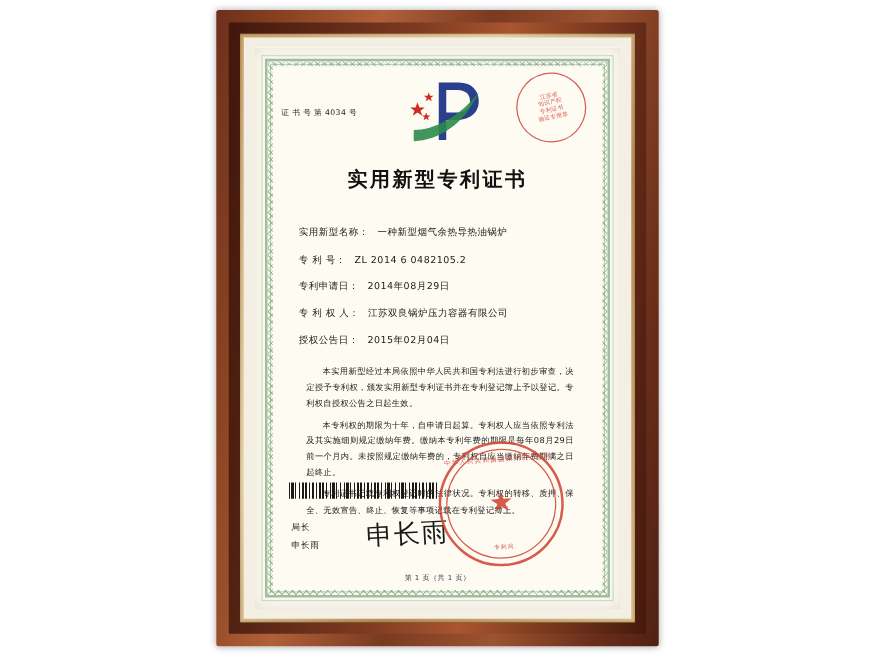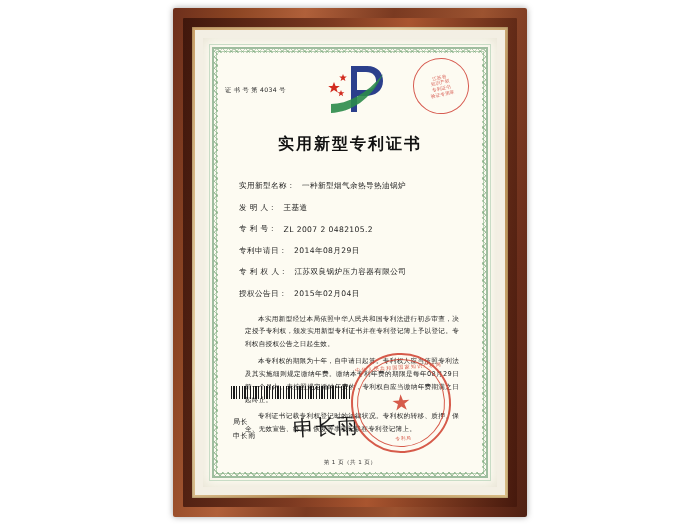--- a/index.html
+++ b/index.html
@@ -302,26 +302,22 @@
               </div>
 
               <div class="title">实用新型专利证书</div>
 
               <div class="fields">
                 <div class="field first">
                   <span class="label">实用新型名称：</span>
                   <span class="value">一种新型烟气余热导热油锅炉</span>
                 </div>
                 <div class="field">
-                  <span class="label">发 明 人：</span>
-                  <span class="value">王基道</span>
-                </div>
-                <div class="field">
                   <span class="label">专 利 号：</span>
-                  <span class="value">ZL 2007 2 0482105.2</span>
+                  <span class="value">ZL 2014 6 0482105.2</span>
                 </div>
                 <div class="field">
                   <span class="label">专利申请日：</span>
                   <span class="value">2014年08月29日</span>
                 </div>
                 <div class="field">
                   <span class="label">专 利 权 人：</span>
                   <span class="value">江苏双良锅炉压力容器有限公司</span>
                 </div>
                 <div class="field">

